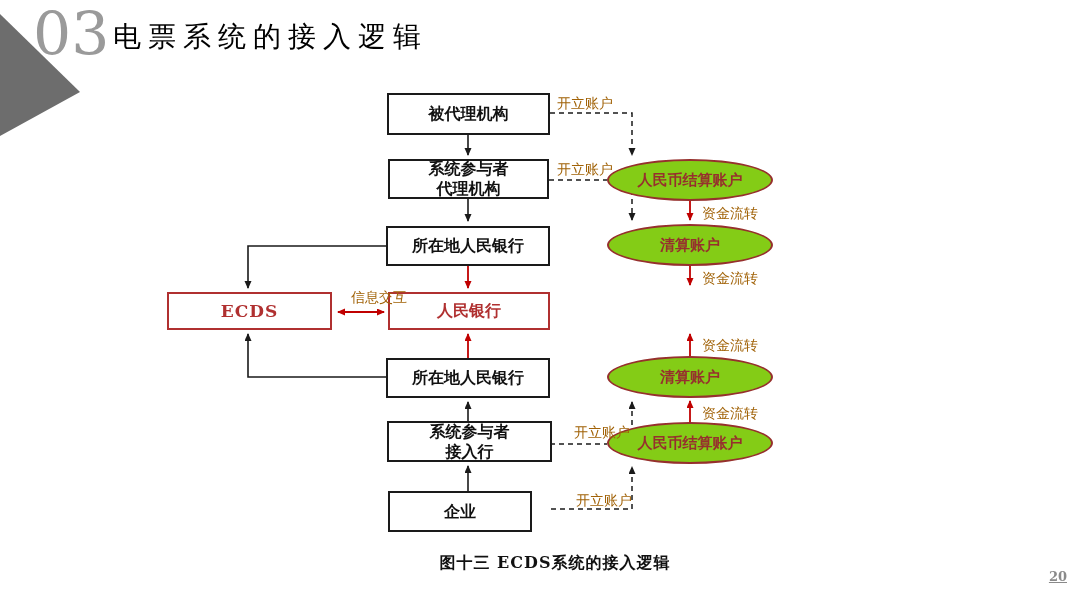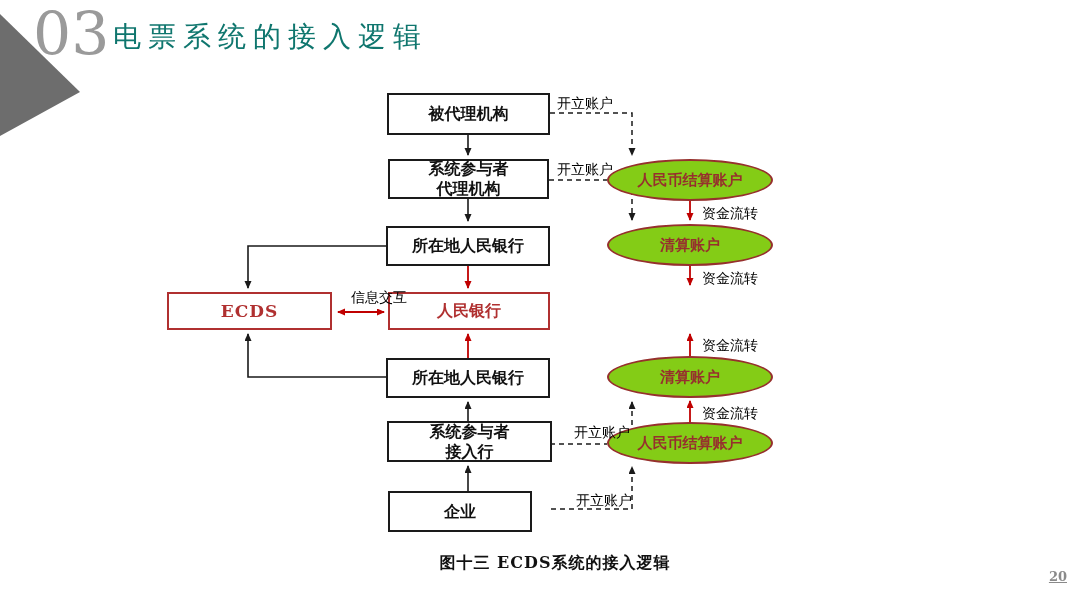--- a/index.html
+++ b/index.html
@@ -10,37 +10,37 @@
     overflow:hidden;
     border-radius:6px;
   }
   .corner-triangle { position:absolute; left:0; top:0; }
   .section-number {
     position:absolute; left:33px; top:4px; font-size:60px; line-height:1;
     color:#9a9a9a; font-weight:400;
   }
   .slide-title {
     position:absolute; left:113px; top:22px; font-size:28px; line-height:1.1;
-    color:#0f766e; letter-spacing:7px; font-weight:400;
+    color:#000000; letter-spacing:7px; font-weight:400;
   }
   .connectors { position:absolute; left:0; top:0; width:1080px; height:607px; }
   .node {
     position:absolute; display:flex; align-items:center; justify-content:center;
     text-align:center; white-space:pre-line; background:#ffffff;
     font-size:16px; line-height:20px; color:#111111;font-weight:bold;
   }
   .box.black { border:2px solid #1a1a1a; }
   .box.red   { border:2px solid #b03030; color:#b03030; }
   .ellipse {
     border:2px solid #96302d; border-radius:50%; color:#96302d;
     font-weight:bold; font-size:15px; background:#84cc16;
   }
   .ecds-label { letter-spacing:1px; font-size:17px; }
   .edge-label {
-    position:absolute; font-size:14px; color:#000000; line-height:1;
+    position:absolute; font-size:14px; color:#a16207; line-height:1;
     white-space:nowrap;
   }
   .caption {
     position:absolute; left:340px; top:547px; width:430px; text-align:center;
     font-size:16px; font-weight:bold; color:#111111; letter-spacing:1px;margin-top:6px;
   }
   .page-number {
     position:absolute; right:13px; top:569px; font-size:13px; font-weight:bold;
     color:#8a8a8a;
     text-decoration:underline;

